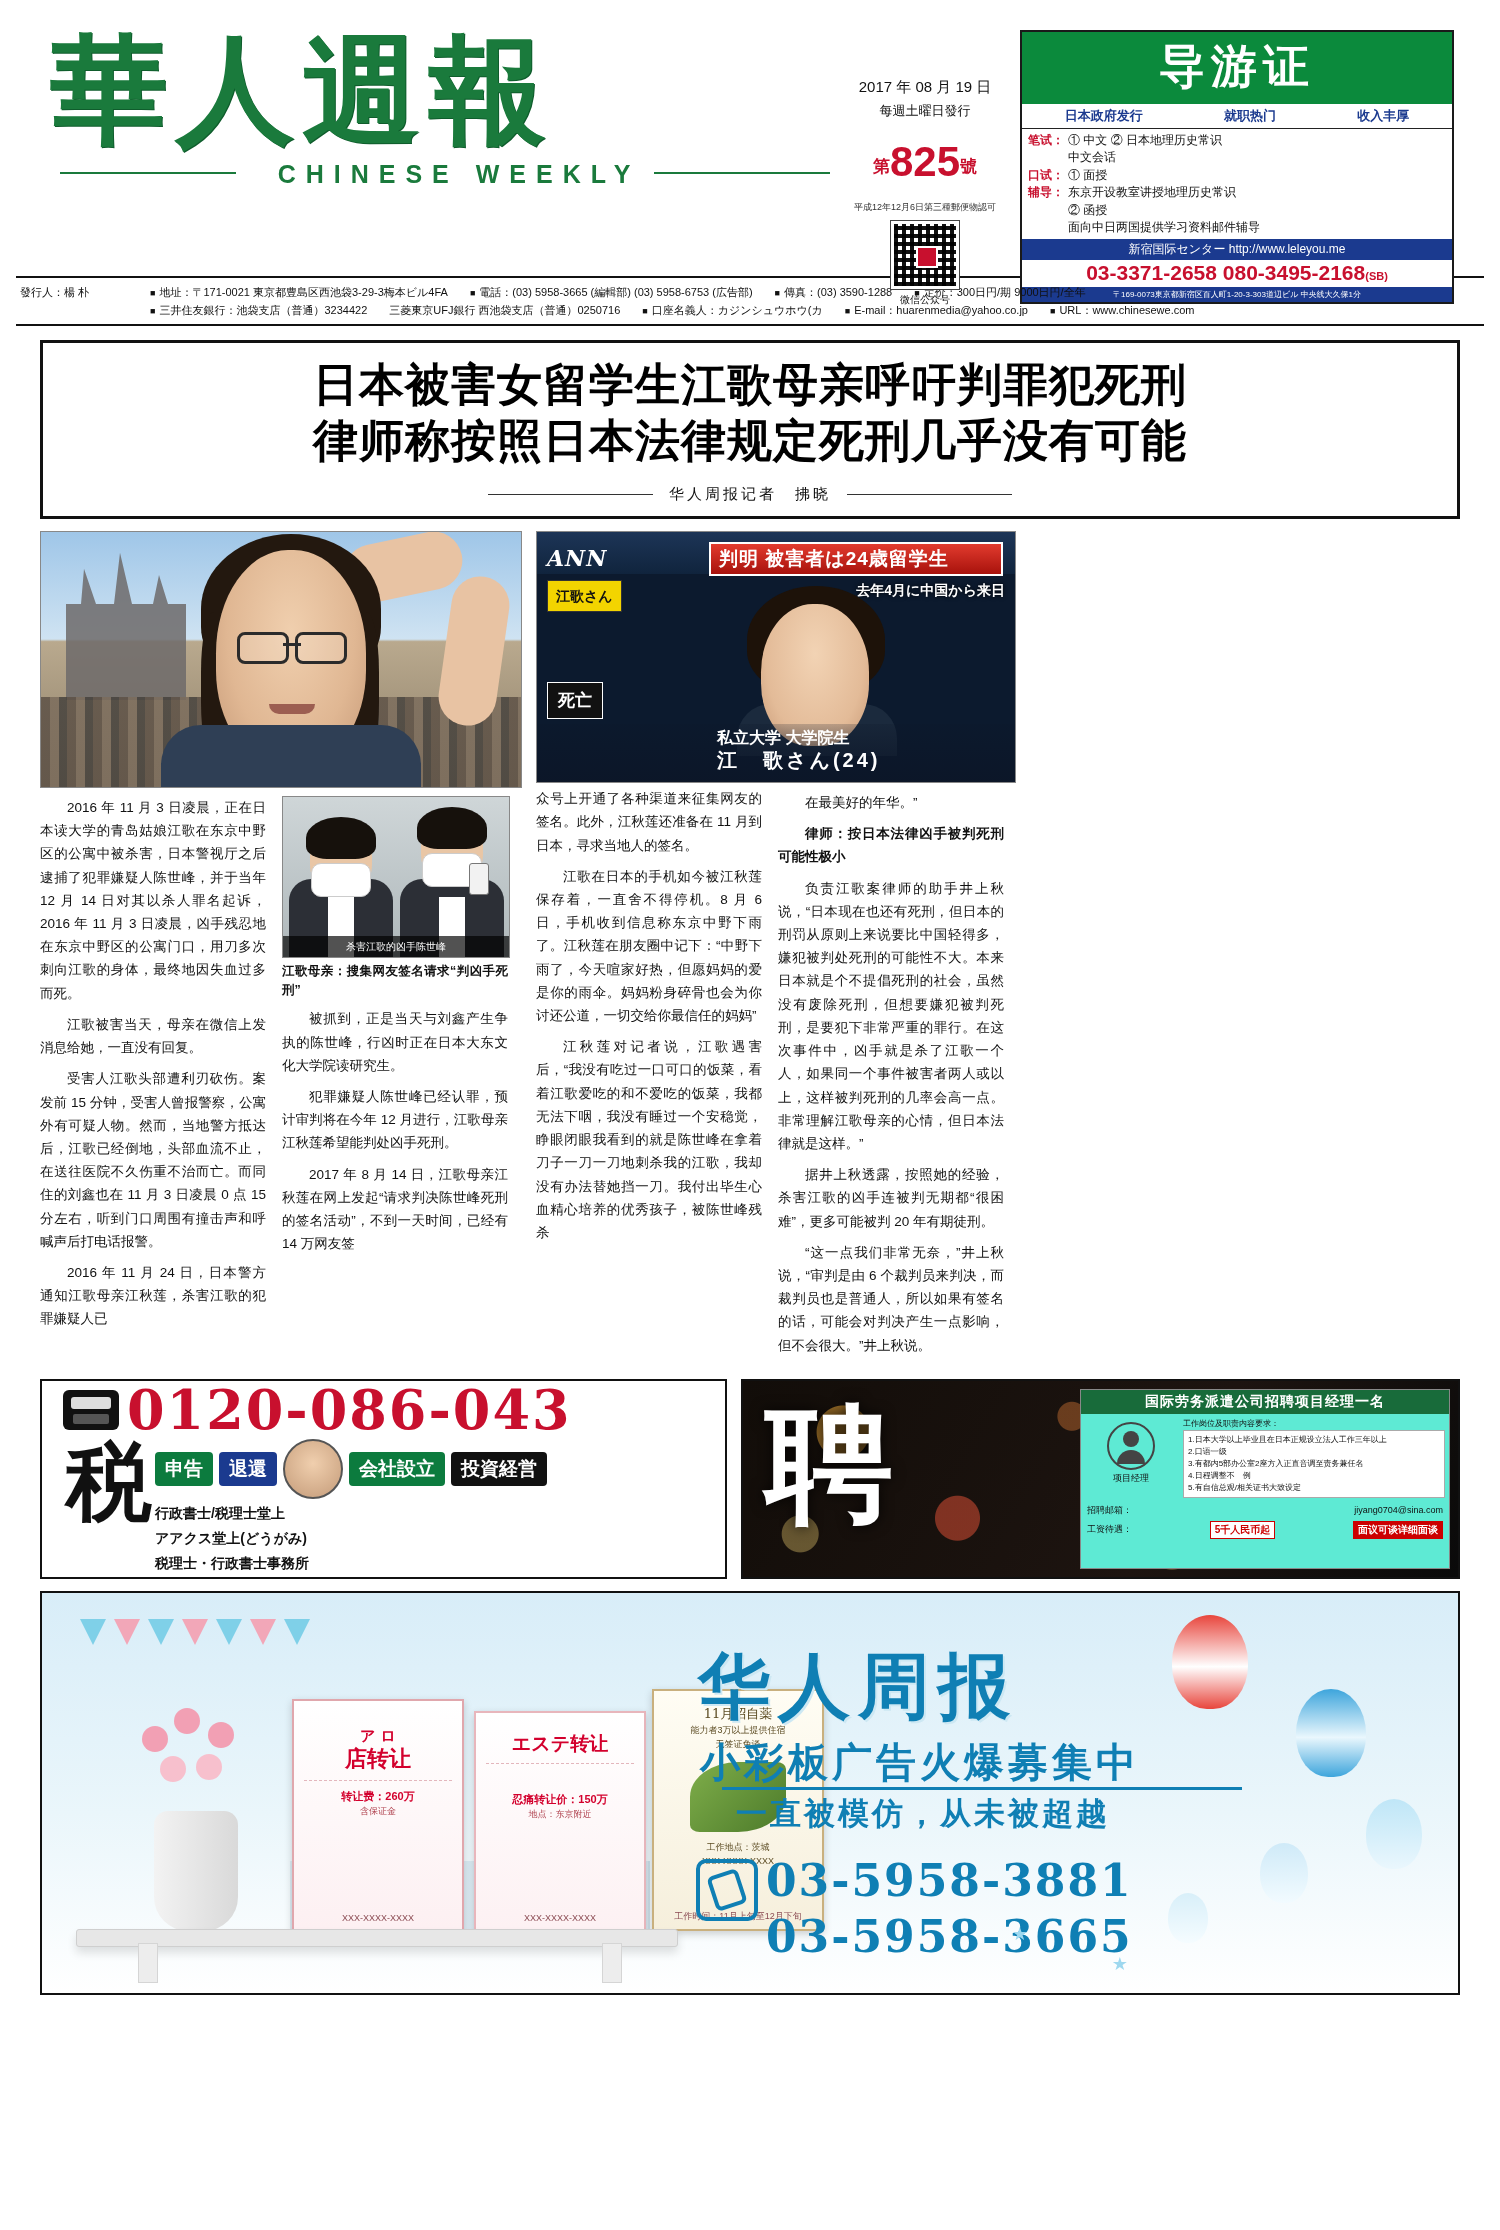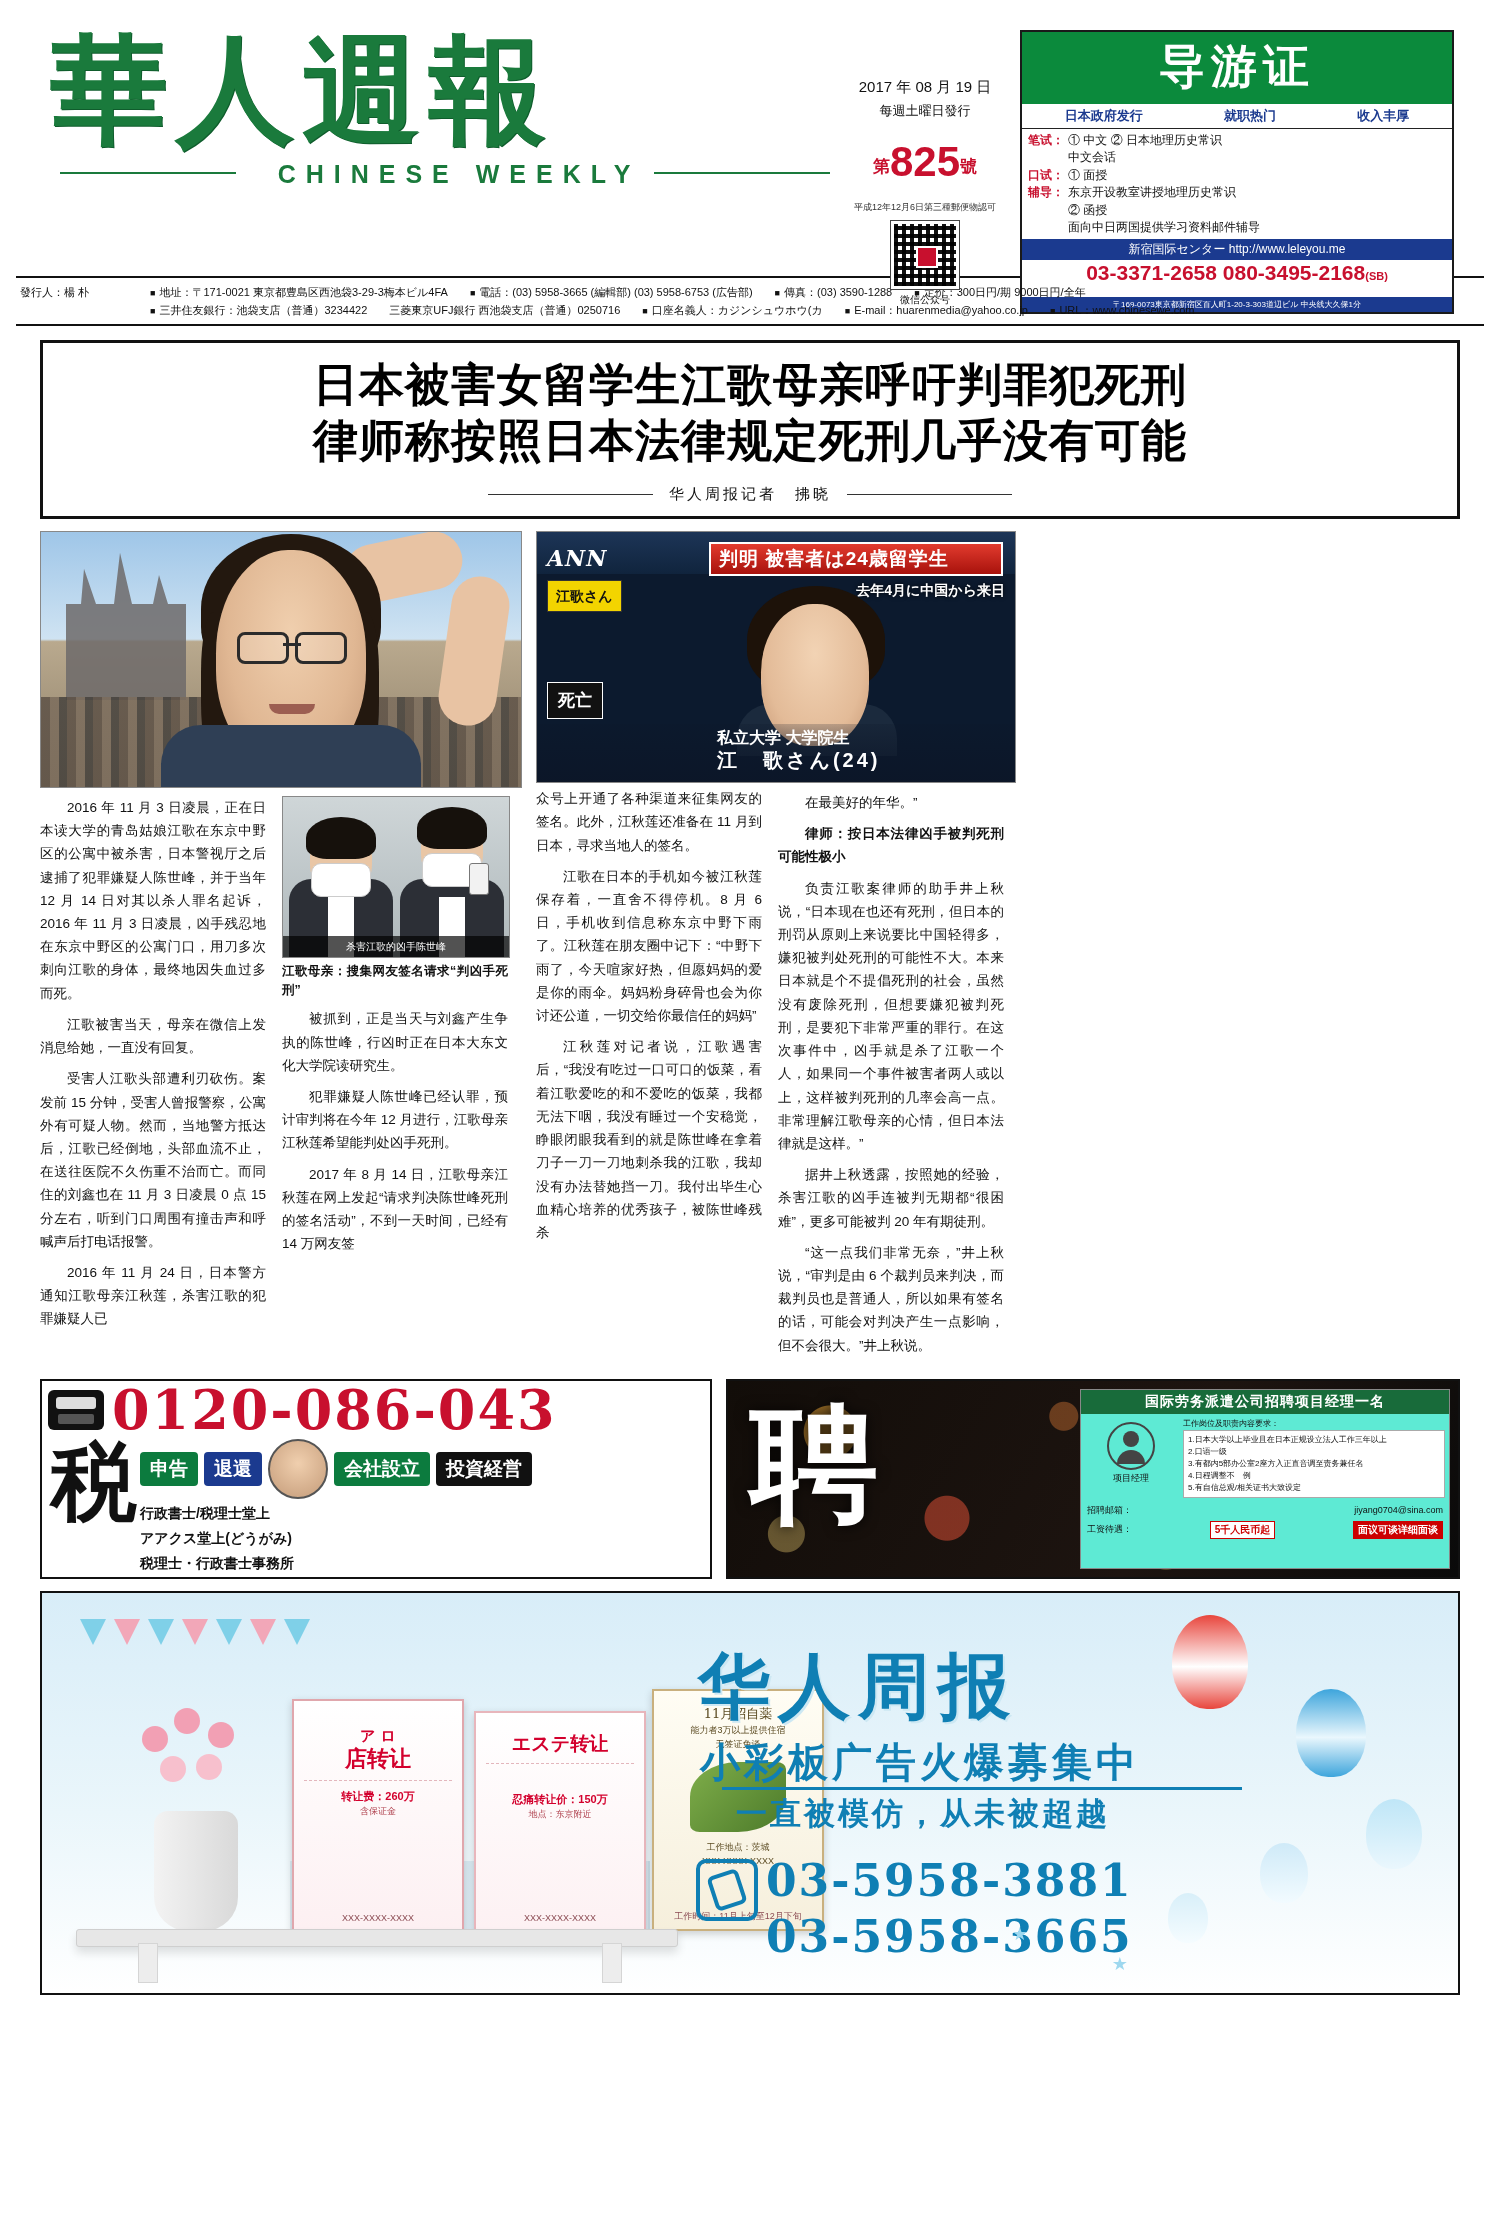--- a/index.html
+++ b/index.html
@@ -30,21 +30,21 @@
   .qr-cap{font-size:10px;}
 
   .ad-guide{width:430px;border:2px solid #1a1a1a;background:#fff;margin-top:8px;}
   .ag-top{background:#0b8a3c;color:#fff;text-align:center;font-family:"DejaVu Serif",serif;font-weight:bold;font-size:46px;letter-spacing:6px;padding:4px 0 6px;}
   .ag-row1{display:flex;justify-content:space-around;background:#fff;color:#1b3a8f;font-size:13px;font-weight:bold;padding:3px 2px;border-bottom:1px solid #222;}
   .ag-body{font-size:12px;line-height:1.45;padding:3px 6px;}
   .ag-line{display:flex;}
   .ag-k{color:#c8102e;font-weight:bold;width:40px;flex:none;}
   .ag-v{flex:1;}
   .ag-blue{background:#1b3a8f;color:#fff;text-align:center;font-size:12px;padding:2px 0;}
-  .ag-tel{text-align:center;color:#c8102e;font-weight:bold;font-size:21px;letter-spacing:0px;padding:1px 0 12px;}
+  .ag-tel{text-align:center;color:#c8102e;font-weight:bold;font-size:21px;letter-spacing:0px;padding:1px 0 2px;}
   .ag-addr{font-size:8px;text-align:center;background:#1b3a8f;color:#fff;padding:2px 0;}
 
   
   .infobar{margin:6px 16px 0;border-top:2px solid #111;border-bottom:2px solid #111;padding:5px 4px;font-size:11px;line-height:1.65;display:flex;}
   .ib-left{width:130px;}
   .ib-mid{flex:1;}
   .ib-row{display:flex;flex-wrap:wrap;}
   .ib-cell{margin-right:22px;white-space:nowrap;}
   .sq:before{content:"■";color:#111;margin-right:4px;font-size:9px;}
 
@@ -104,21 +104,21 @@
   .ph3 .head{position:absolute;left:50%;transform:translateX(-50%);top:6px;width:62px;height:74px;border-radius:46% 46% 44% 44%;background:#e9c6a5;}
   .ph3 .hair{position:absolute;left:50%;transform:translateX(-50%);top:0;width:70px;height:42px;border-radius:50% 50% 30% 30%;background:#16110c;}
   .ph3 .mask{position:absolute;left:50%;transform:translateX(-50%);top:46px;width:58px;height:32px;background:#fff;border-radius:10px;border:1px solid #ccc;}
   .ph3 .suit{position:absolute;left:50%;transform:translateX(-50%);bottom:0;width:104px;height:78px;background:#2c2f36;border-radius:22px 22px 0 0;}
   .ph3 .shirt{position:absolute;left:50%;transform:translateX(-50%);bottom:0;width:26px;height:60px;background:#fff;}
   .ph3 .phone{position:absolute;right:18px;top:56px;width:18px;height:30px;background:#f2f2f2;border:1px solid #777;border-radius:3px;}
   .ph3 .capbar{position:absolute;left:0;bottom:0;width:100%;background:rgba(0,0,0,.68);color:#fff;font-size:10px;text-align:center;padding:2px 0;}
 
   
   .adrow{margin:14px 40px 0;display:flex;gap:14px;height:200px;}
-  .ad-tax{width:668px;border:2px solid #111;background:#fff;position:relative;overflow:hidden;}
+  .ad-tax{width:668px;border:2px solid #111;background:#fff;position:relative;overflow:hidden;padding-left:15px;}
   .tax-tel{display:flex;align-items:center;padding:2px 6px 0;}
   .tax-phone-ic{width:56px;height:40px;background:#111;border-radius:6px;position:relative;margin-right:8px;}
   .tax-phone-ic:before{content:"";position:absolute;left:8px;top:7px;width:40px;height:12px;background:#ddd;border-radius:3px;}
   .tax-phone-ic:after{content:"";position:absolute;left:10px;top:24px;width:36px;height:10px;background:#555;border-radius:2px;}
   .tax-num{font-family:"DejaVu Serif",serif;font-weight:bold;font-size:54px;color:#c8102e;letter-spacing:2px;line-height:1;}
   .tax-body{display:flex;padding:2px 6px 6px;}
   .tax-zei{width:92px;font-family:"DejaVu Serif",serif;font-size:86px;font-weight:bold;text-align:center;line-height:1;}
   .tax-right{flex:1;}
   .tax-badges{display:flex;gap:6px;align-items:center;}
   .badge{background:#0c7b3e;color:#fff;font-weight:bold;font-size:19px;padding:4px 10px;border-radius:4px;}

